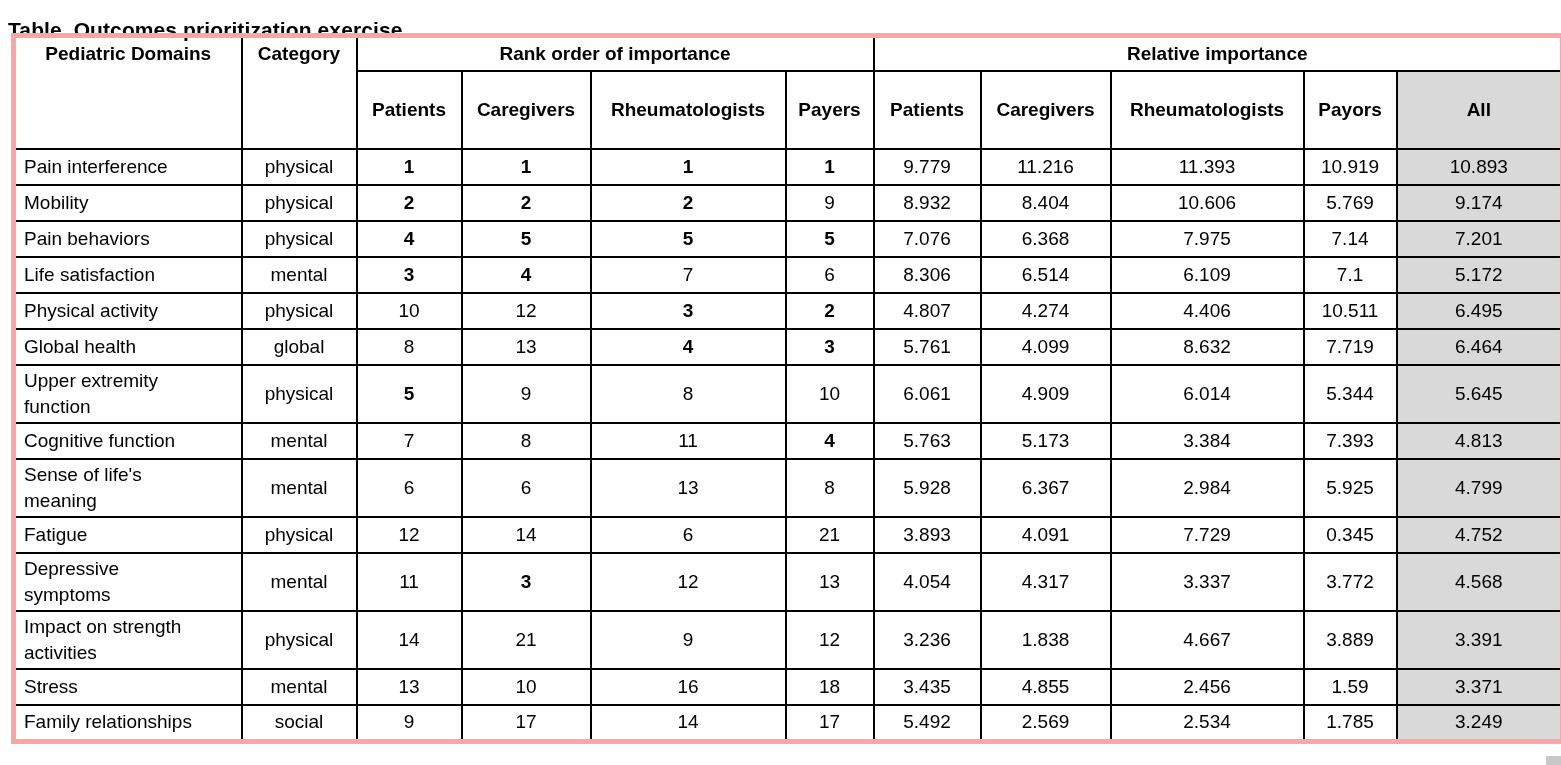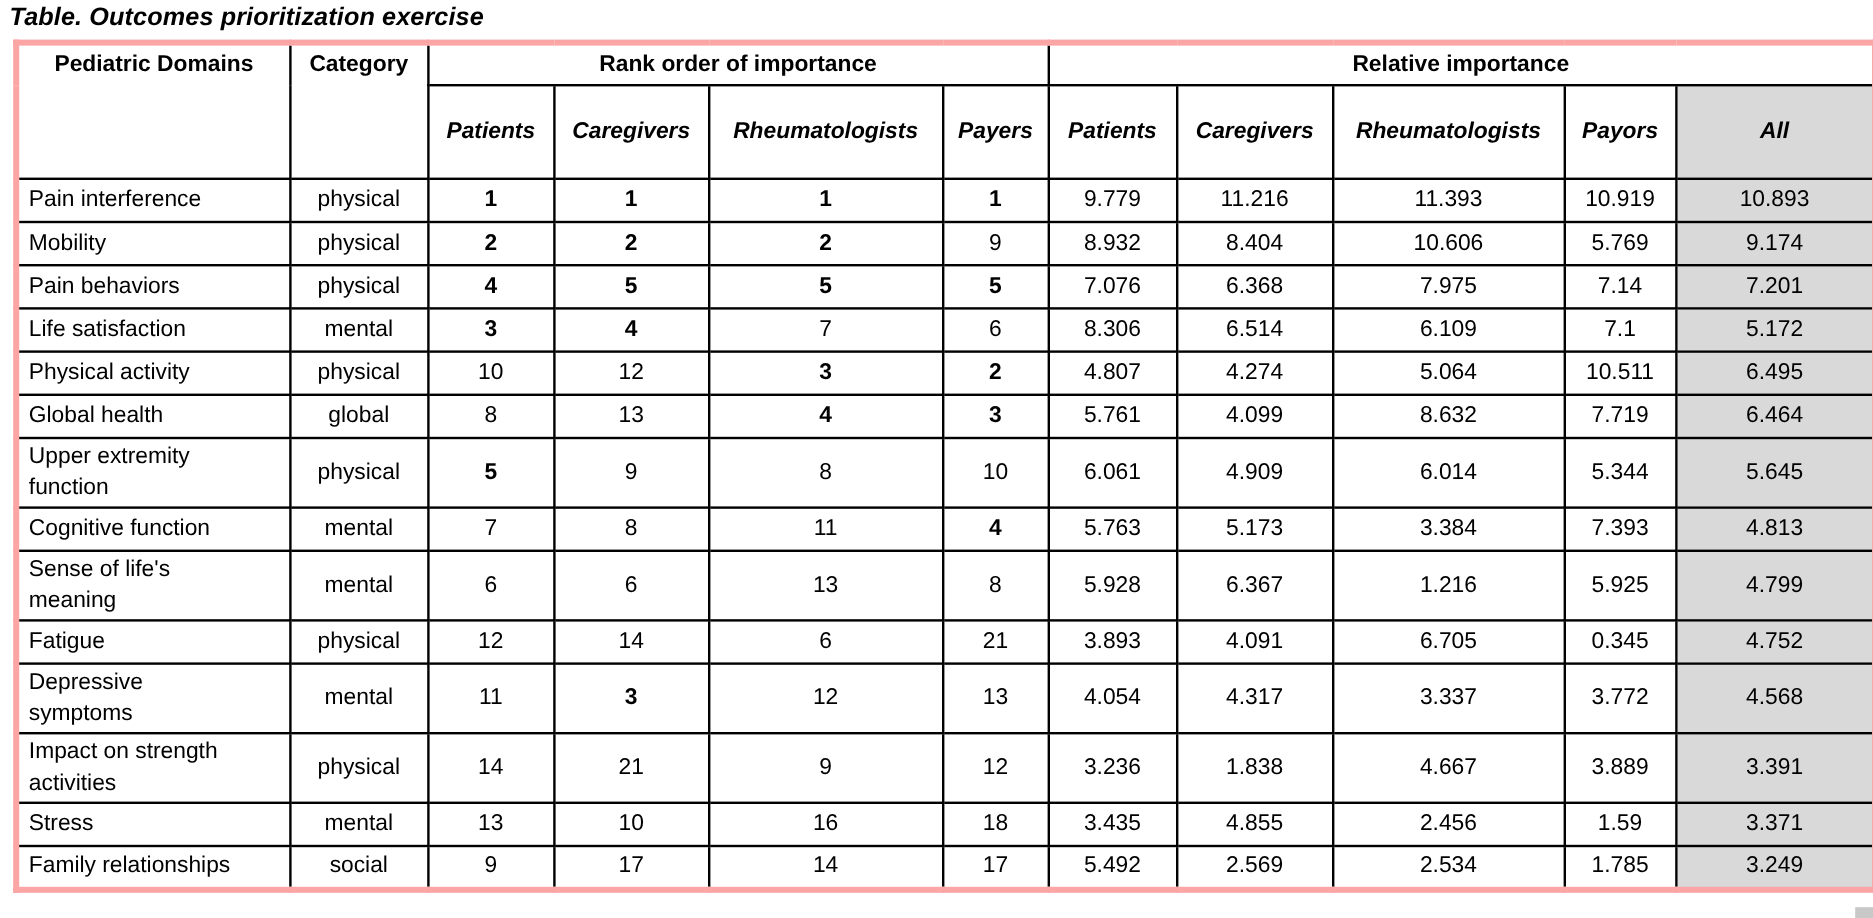--- a/index.html
+++ b/index.html
@@ -12,26 +12,25 @@
   .page {
     position: relative;
     width: 1561px;
     height: 765px;
     background: #ffffff;
     overflow: hidden;
   }
   .doc-title {
     position: absolute;
     left: 8px;
-    top: 3px;
+    top: 18px;
     font-size: 21px;
     font-weight: 700;
     letter-spacing: 0.1px;
     white-space: nowrap;
-    font-style: italic;
   }
   table.outcomes {
     position: absolute;
     left: 11px;
     top: 33px;
     width: 1549px;
     border-collapse: collapse;
     table-layout: fixed;
     border: 5px solid #fca5a5;
   }
@@ -40,21 +39,21 @@
     font-size: 19px;
     padding: 2px 5px;
     overflow: hidden;
     vertical-align: middle;
   }
   thead th {
     font-weight: 700;
     text-align: center;
   }
   tr.group-row th { height: 28px; }
-  tr.sub-row th { height: 72px; font-style: italic; }
+  tr.sub-row th { height: 72px; }
   th.rowspan-head {
     vertical-align: top;
     padding-top: 5px;
   }
   tbody tr { height: 36px; }
   td.cell-domain {
     text-align: left;
     padding-left: 8px;
     white-space: pre-line;
     line-height: 26px;
@@ -169,21 +168,21 @@
         </tr>
         <tr>
           <td class="cell-domain">Physical activity</td>
           <td class="cell-category">physical</td>
           <td class="cell-rank">10</td>
           <td class="cell-rank">12</td>
           <td class="cell-rank bold">3</td>
           <td class="cell-rank bold">2</td>
           <td class="cell-rel">4.807</td>
           <td class="cell-rel">4.274</td>
-          <td class="cell-rel">5.064</td>
+          <td class="cell-rel">4.406</td>
           <td class="cell-rel">10.511</td>
           <td class="cell-all">6.495</td>
         </tr>
         <tr>
           <td class="cell-domain">Global health</td>
           <td class="cell-category">global</td>
           <td class="cell-rank">8</td>
           <td class="cell-rank">13</td>
           <td class="cell-rank bold">4</td>
           <td class="cell-rank bold">3</td>
@@ -223,34 +222,34 @@
         <tr>
           <td class="cell-domain">Sense of life's
 meaning</td>
           <td class="cell-category">mental</td>
           <td class="cell-rank">6</td>
           <td class="cell-rank">6</td>
           <td class="cell-rank">13</td>
           <td class="cell-rank">8</td>
           <td class="cell-rel">5.928</td>
           <td class="cell-rel">6.367</td>
-          <td class="cell-rel">1.216</td>
+          <td class="cell-rel">2.984</td>
           <td class="cell-rel">5.925</td>
           <td class="cell-all">4.799</td>
         </tr>
         <tr>
           <td class="cell-domain">Fatigue</td>
           <td class="cell-category">physical</td>
           <td class="cell-rank">12</td>
           <td class="cell-rank">14</td>
           <td class="cell-rank">6</td>
           <td class="cell-rank">21</td>
           <td class="cell-rel">3.893</td>
           <td class="cell-rel">4.091</td>
-          <td class="cell-rel">6.705</td>
+          <td class="cell-rel">7.729</td>
           <td class="cell-rel">0.345</td>
           <td class="cell-all">4.752</td>
         </tr>
         <tr>
           <td class="cell-domain">Depressive
 symptoms</td>
           <td class="cell-category">mental</td>
           <td class="cell-rank">11</td>
           <td class="cell-rank bold">3</td>
           <td class="cell-rank">12</td>

